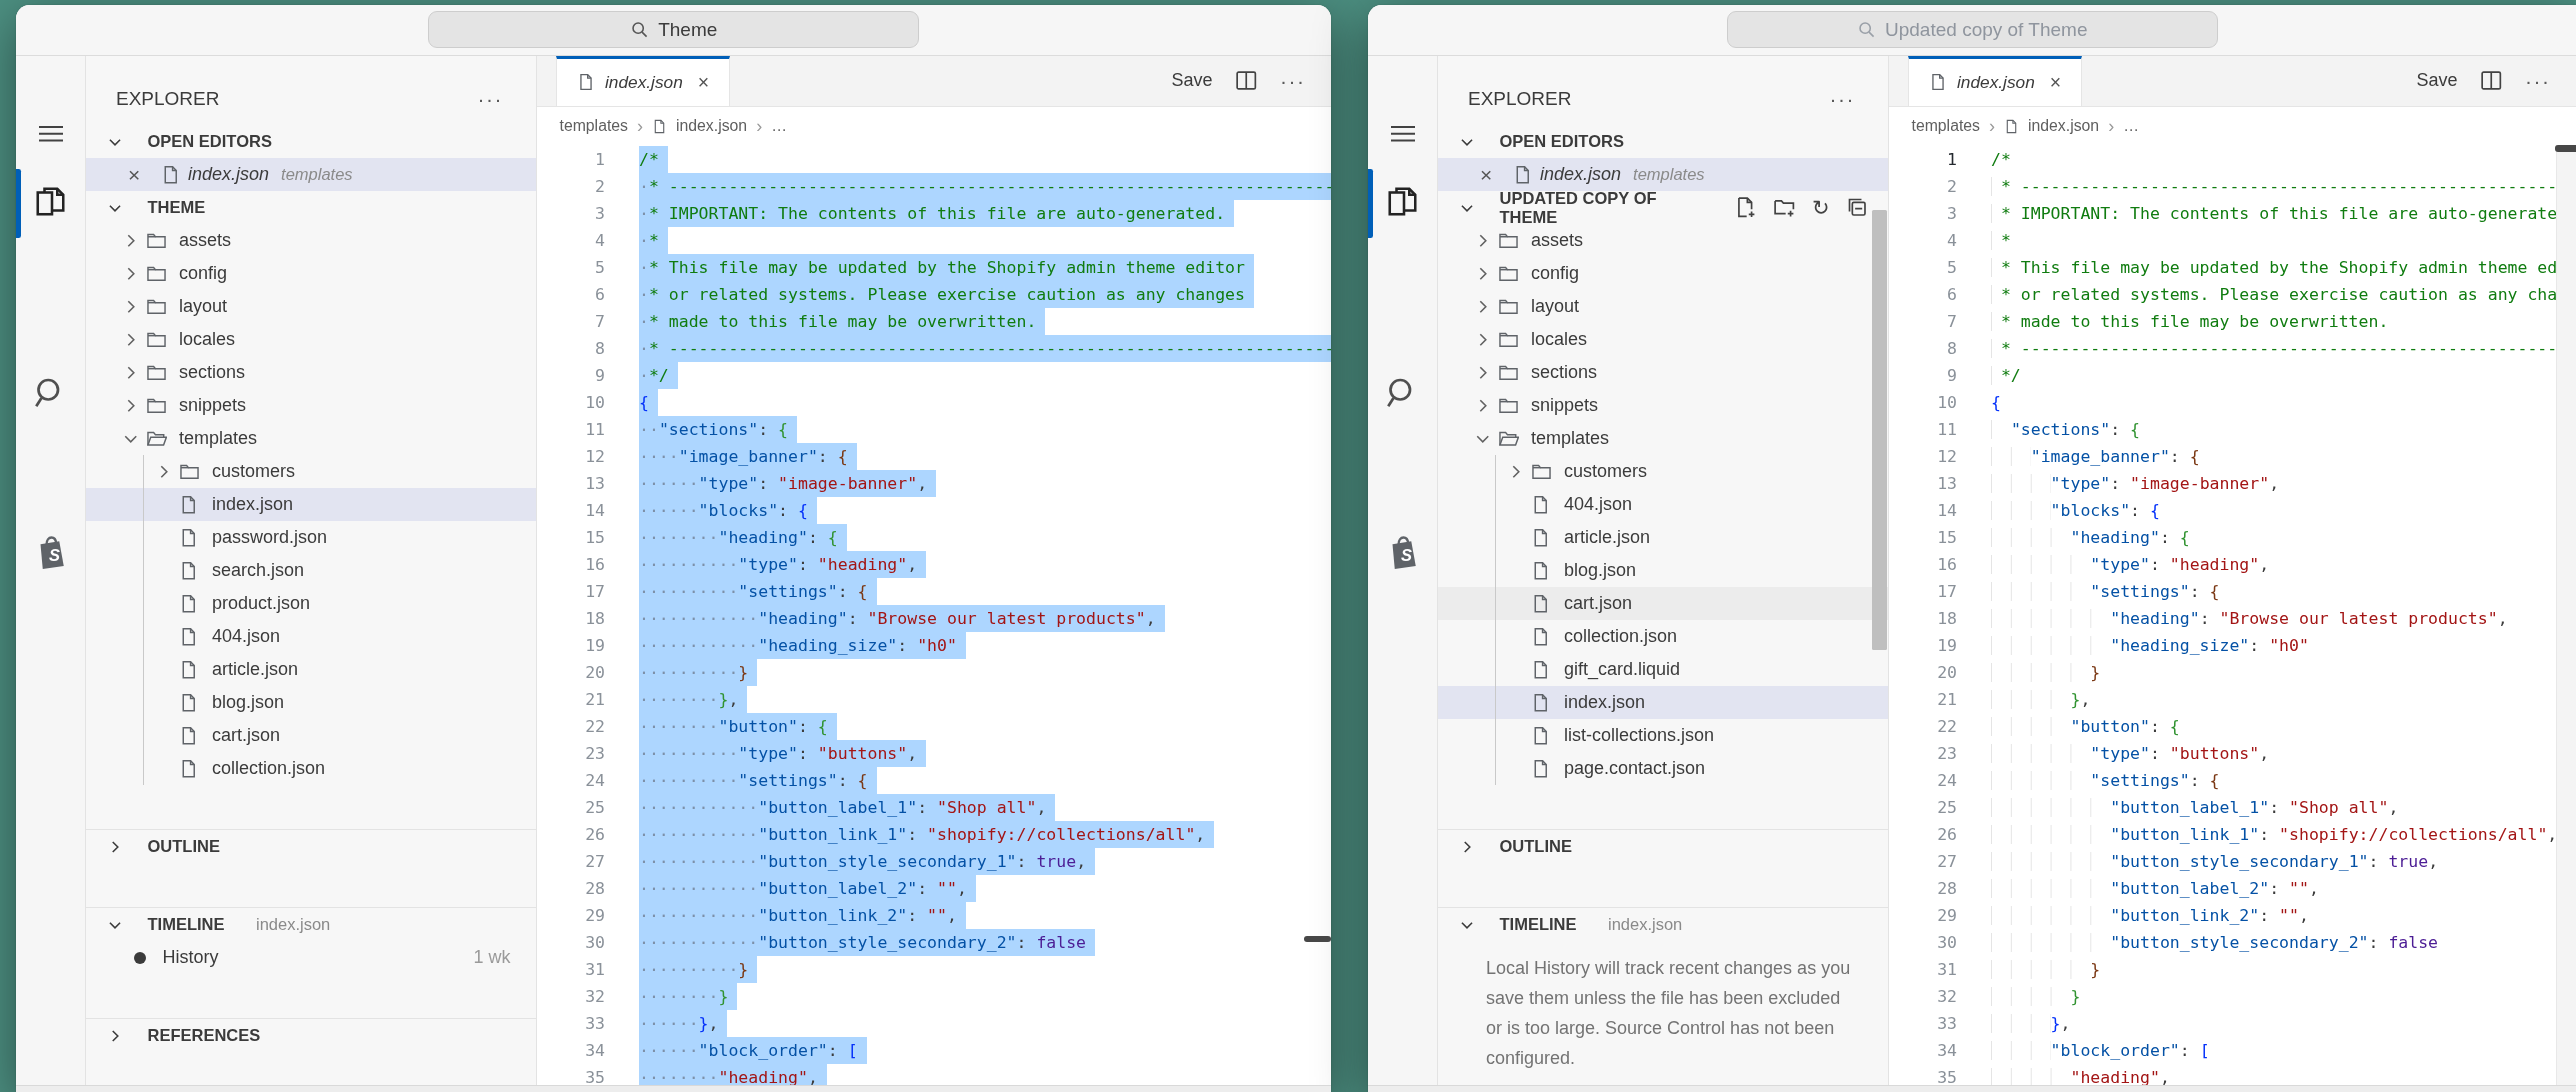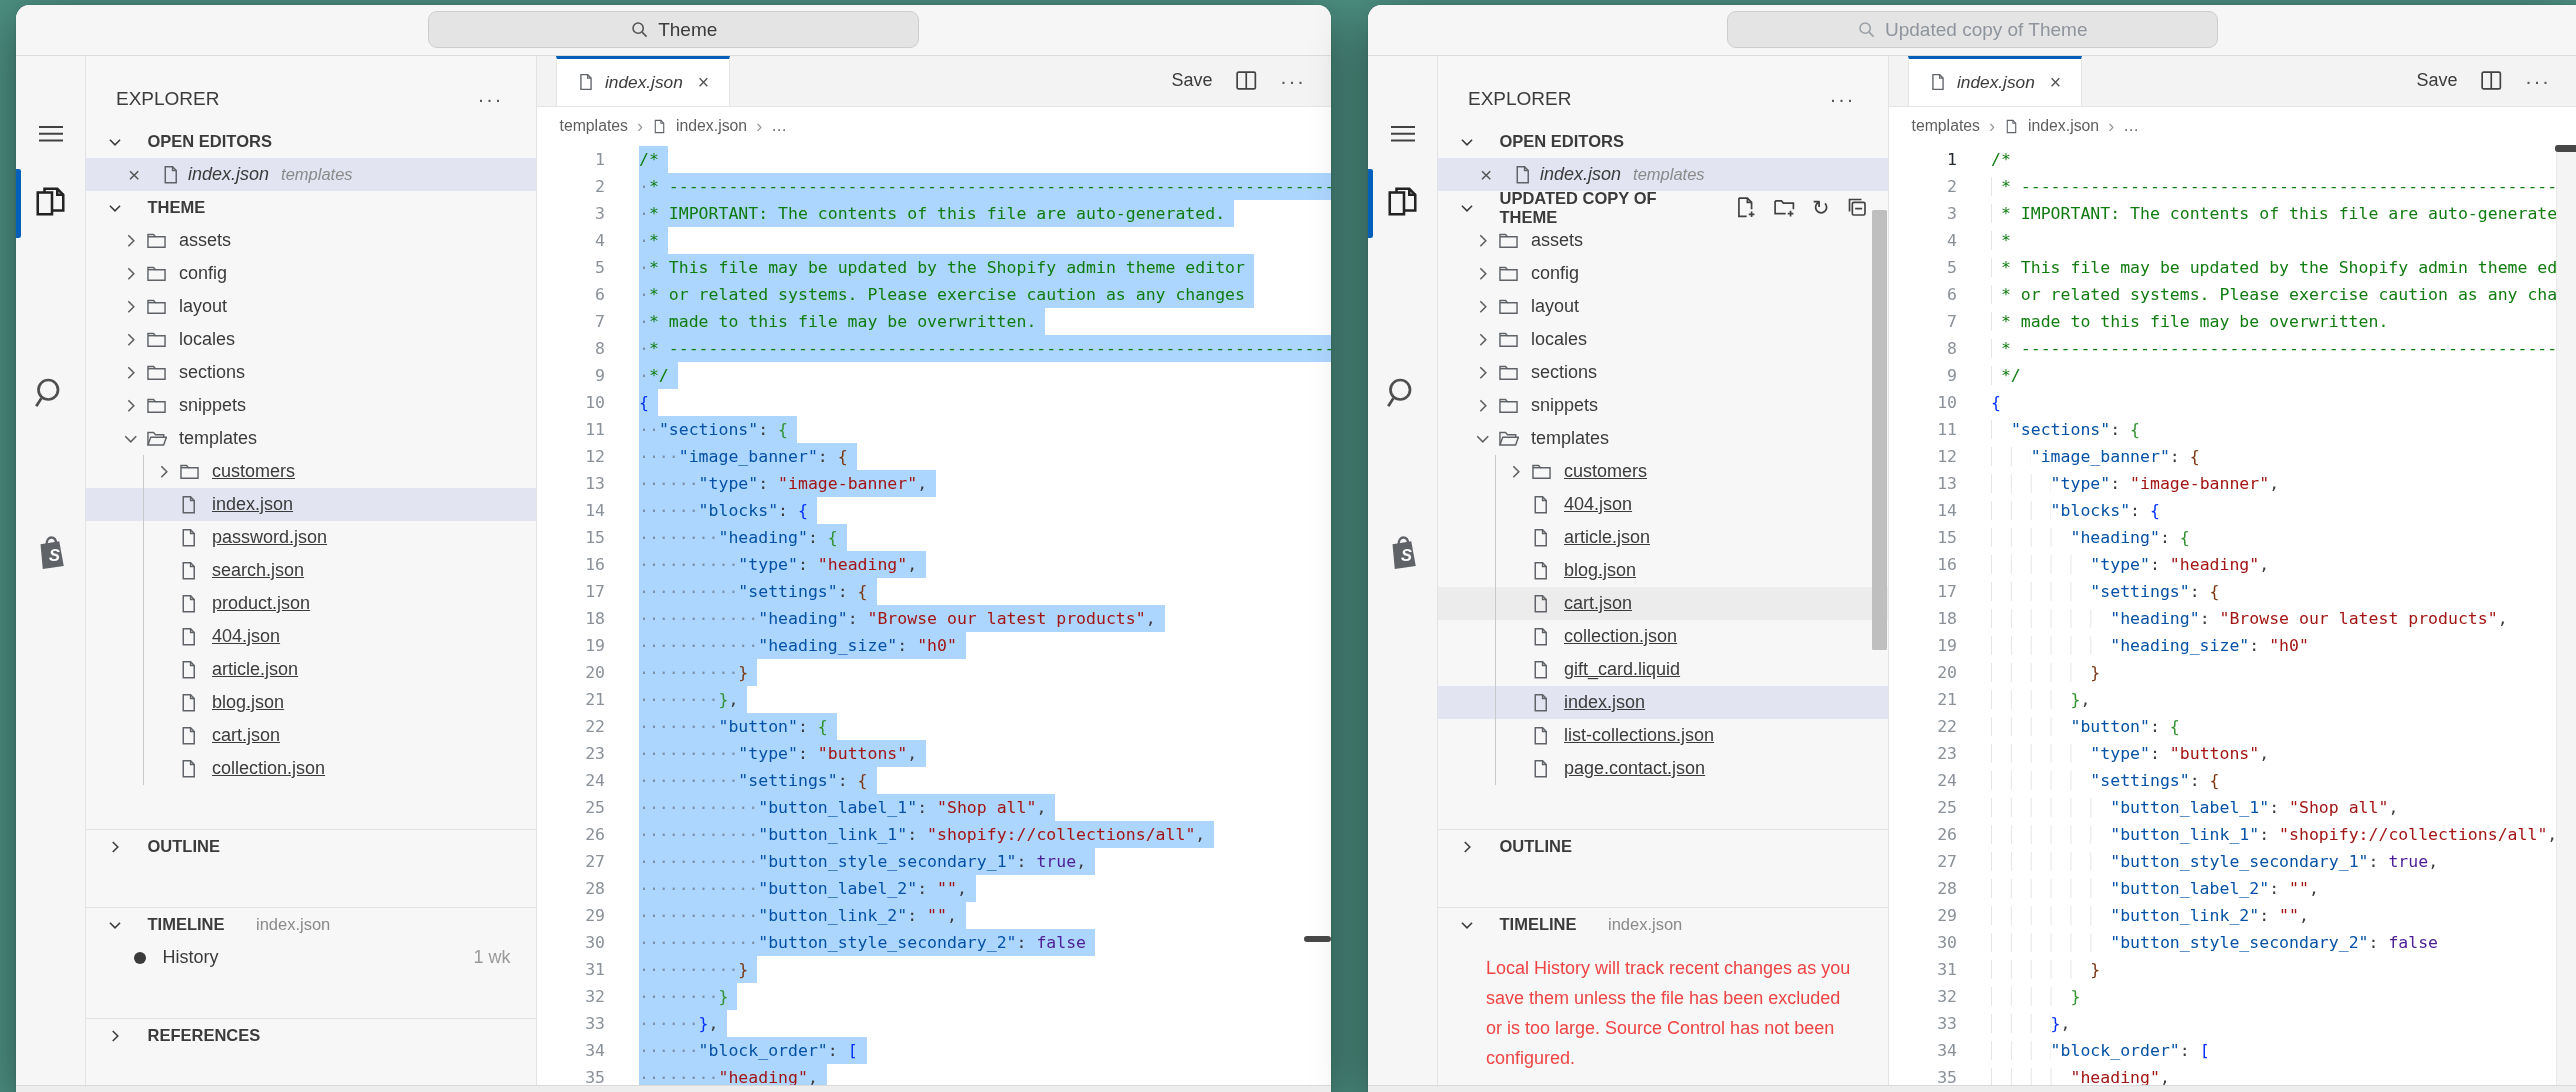--- a/index.html
+++ b/index.html
@@ -39,26 +39,26 @@
   .row.hovered{background:#ececec;}
   .row .lbl{white-space:nowrap;}
   .openrow{padding-left:42px;gap:0;}
   .openrow .x{flex:0 0 33px;font-size:21px;color:#555;text-align:left;}
   .openrow .fname{font-style:italic;margin-left:7.5px;}
   .openrow .fsuffix{font-style:italic;color:#8a8a8a;margin-left:12px;font-size:16.5px;}
   .tree{display:flex;flex-direction:column;}
   .nest{position:relative;display:flex;flex-direction:column;}
   .nest:before{content:"";position:absolute;left:57px;top:0;bottom:0;width:1.1px;background:#c9c9c9;}
   .lvl0{padding-left:30px;}
-  .lvl1{padding-left:63px;text-decoration:underline;}
+  .lvl1{padding-left:63px;}
   .spacer{flex:1 1 auto;}
   .tl-row{height:33px;flex:0 0 33px;display:flex;align-items:center;padding:0 25.5px 0 48px;font-size:18px;}
   .tl-dot{width:12px;height:12px;border-radius:50%;background:#3b3b3b;margin-right:16.5px;}
   .tl-age{margin-left:auto;color:#9a9a9a;}
-  .tl-msg{padding:12px 30px 0 48px;font-size:18px;line-height:30px;color:#ef4444;}
+  .tl-msg{padding:12px 30px 0 48px;font-size:18px;line-height:30px;color:#737373;}
   .sb-scroll{position:absolute;right:0.8px;width:15px;background:#bfbfbf;border-radius:1.5px;}
   
   .editor{flex:1;display:flex;flex-direction:column;background:#fff;min-width:0;position:relative;}
   .tabbar{height:50px;flex:0 0 50px;background:#f3f3f3;border-bottom:1.1px solid #e5e5e5;display:flex;align-items:stretch;}
   .tab{margin-left:19px;background:#fff;border-top:3.8px solid #005fb8;border-left:1.1px solid #e5e5e5;border-right:1.1px solid #e5e5e5;
     display:flex;align-items:center;padding:0 19.5px;gap:10.5px;font-size:17.3px;color:#3b3b3b;position:relative;top:0;}
   .tab .tname{font-style:italic;}
   .tab .x{font-size:19.5px;color:#555;margin-left:4.5px;}
   .tab-actions{margin-left:auto;display:flex;align-items:center;gap:22.5px;padding-right:25.5px;font-size:18px;color:#3b3b3b;}
   .breadcrumb{height:39px;flex:0 0 39px;display:flex;align-items:center;gap:9px;padding-left:22.5px;

